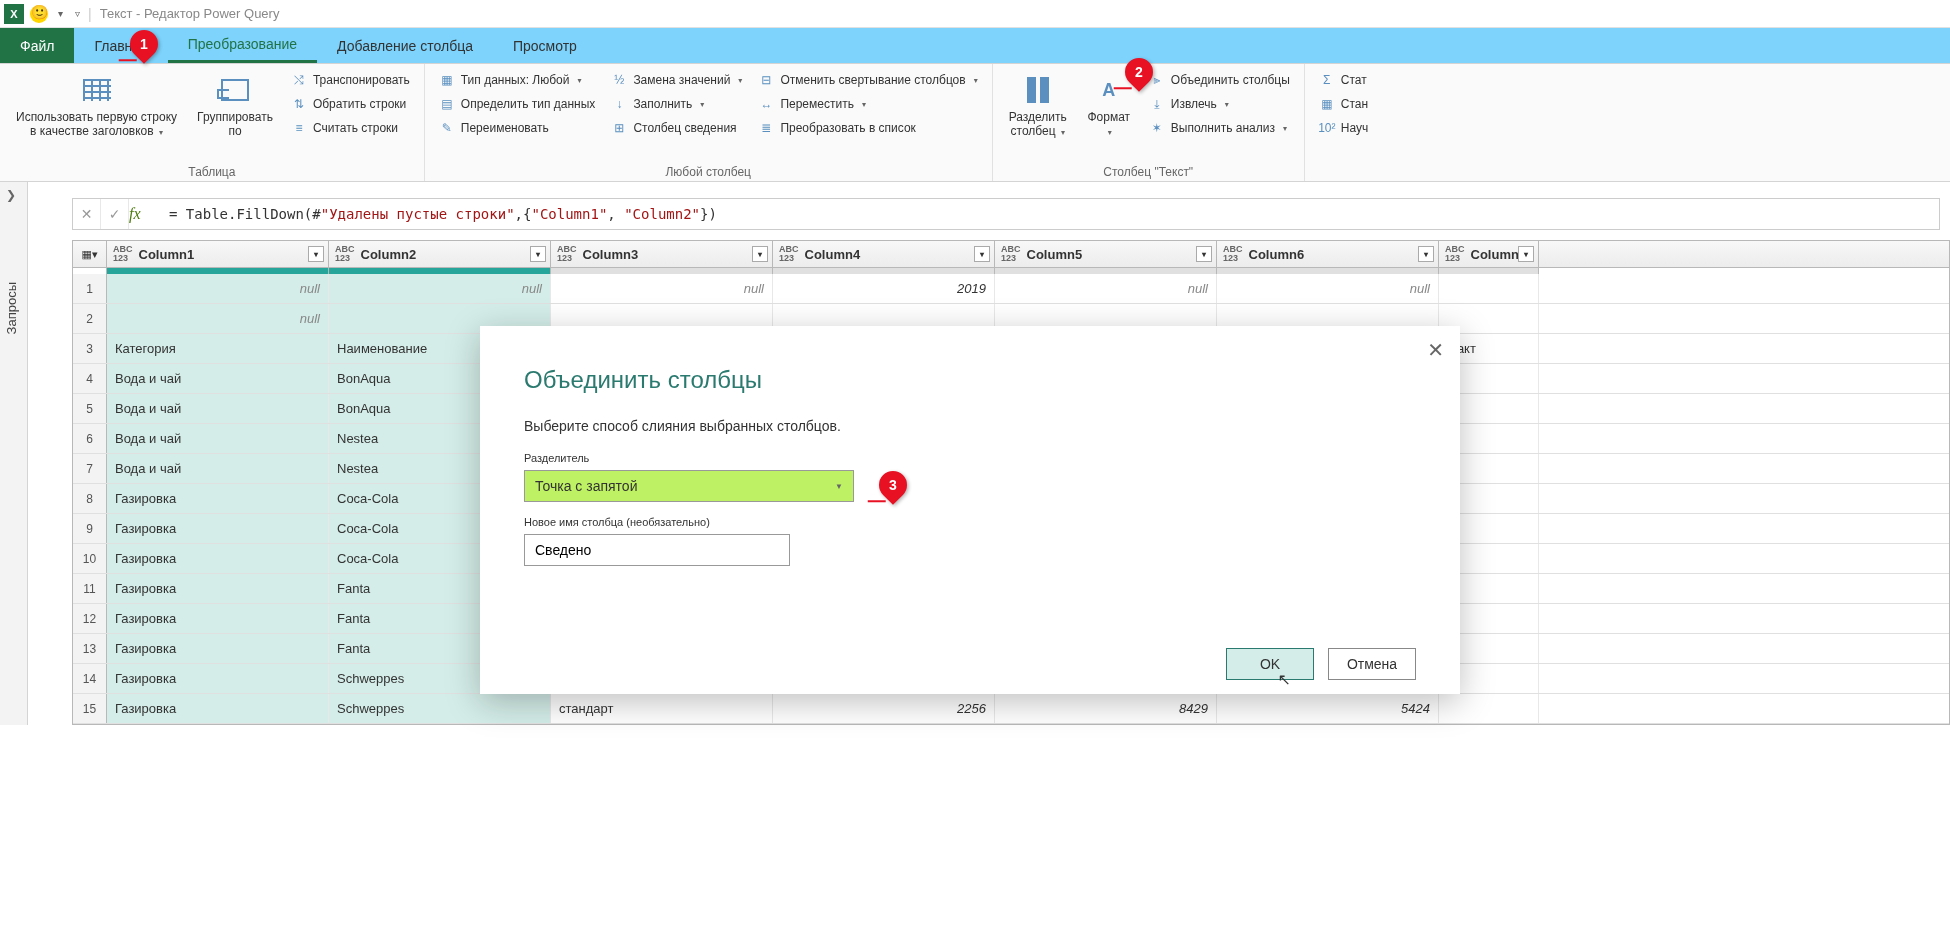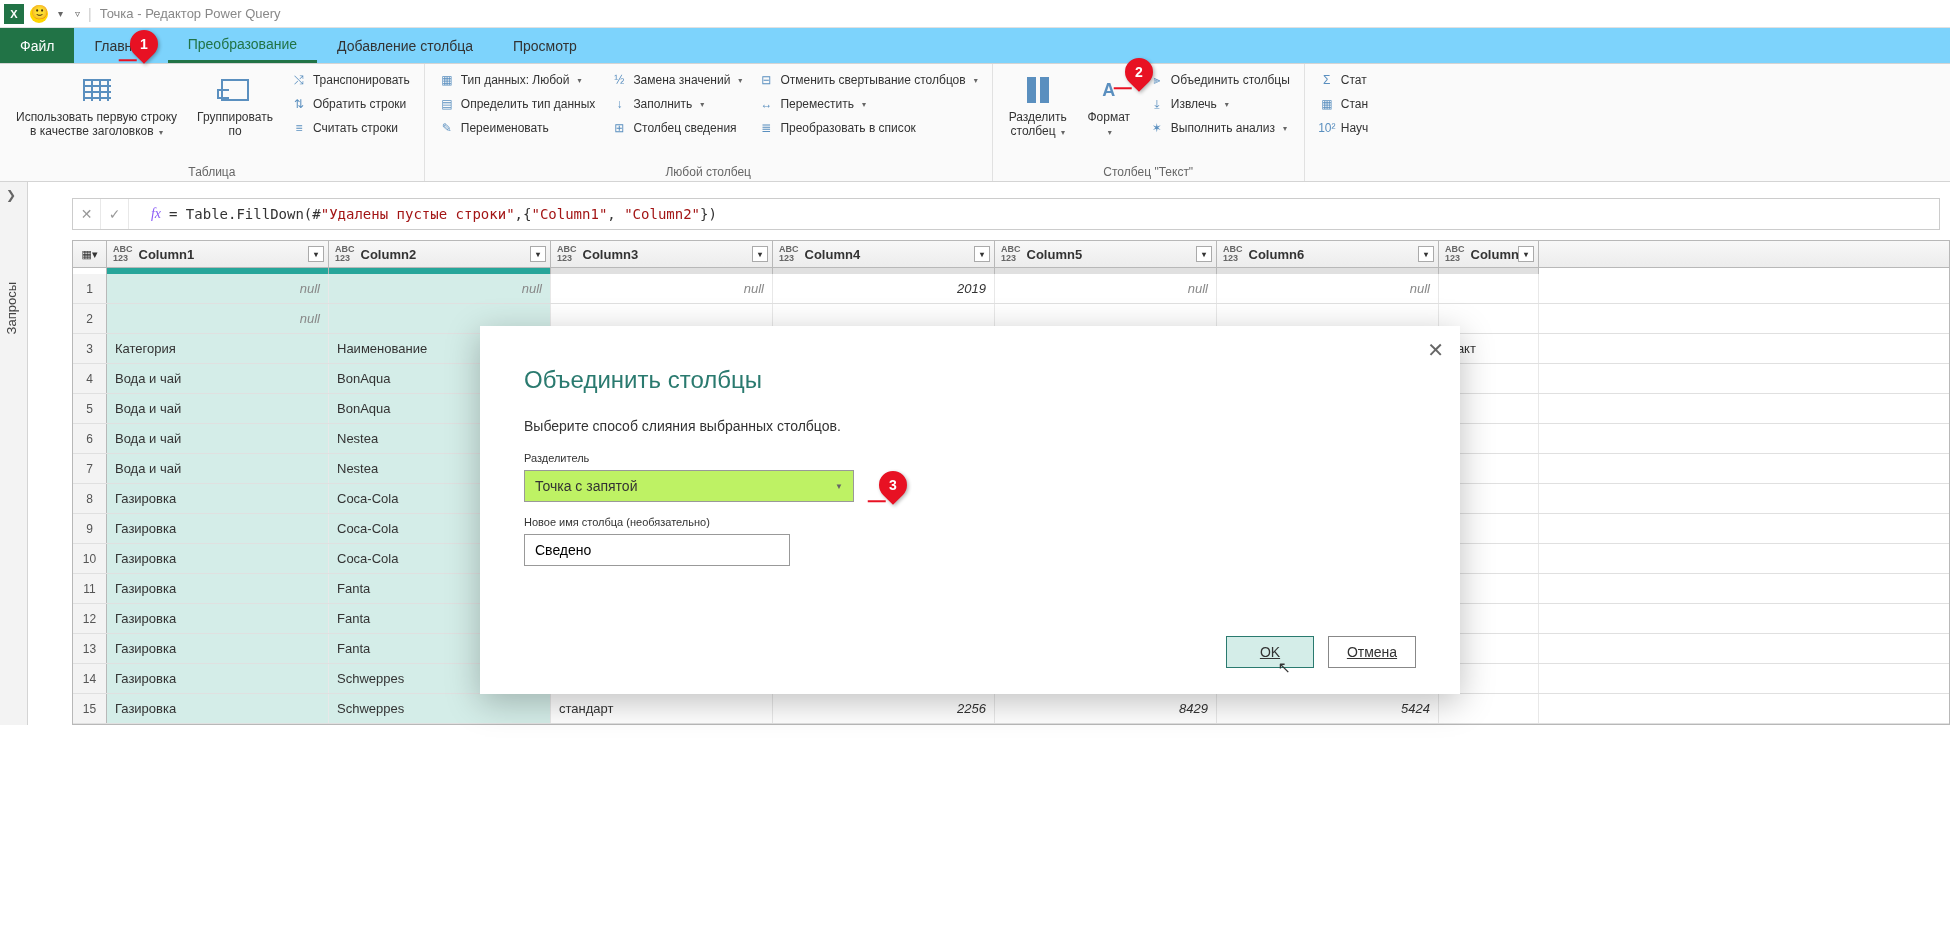--- a/index.html
+++ b/index.html
@@ -41,21 +41,21 @@
 
 .main-area { display: flex; height: calc(100% - 182px); }
 .side-panel { width: 28px; background: #f3f3f3; border-right: 1px solid #d4d4d4; position: relative; }
 .side-panel .expand { position: absolute; top: 6px; left: 6px; color: #666; font-size: 12px; cursor: pointer; }
 .side-panel .label { writing-mode: vertical-rl; transform: rotate(180deg); position: absolute; top: 100px; left: 4px; font-size: 13px; color: #444; }
 .content { flex: 1; padding: 16px 0 0 44px; position: relative; }
 
 
 .formula-bar { display: flex; align-items: center; border: 1px solid #ccc; height: 32px; margin-bottom: 10px; margin-right: 10px; background: #fff; }
 .formula-bar .fb-btn { width: 28px; height: 100%; display: flex; align-items: center; justify-content: center; color: #999; border-right: 1px solid #e8e8e8; cursor: pointer; }
-.formula-bar .fx { font-style: italic; font-family: serif; font-size: 14px; color: #8b5cf6; width: 32px; text-align: right; }
+.formula-bar .fx { font-style: italic; font-family: serif; font-size: 16px; color: #4d7c0f; width: 32px; text-align: left; }
 .formula-bar .formula { font-family: Consolas, monospace; font-size: 14px; padding: 0 8px; flex: 1; }
 .formula .kw { color: #333; }
 .formula .str { color: #a31515; }
 
 
 .data-table { border: 1px solid #b8b8b8; overflow: hidden; background: #fff; }
 .dt-header { display: flex; background: linear-gradient(#f8f8f8, #ececec); border-bottom: 1px solid #b8b8b8; }
 .row-hdr-corner { width: 34px; border-right: 1px solid #b8b8b8; display: flex; align-items: center; justify-content: center; font-size: 11px; }
 .col-hdr { border-right: 1px solid #b8b8b8; display: flex; align-items: center; padding: 4px 6px; font-weight: bold; font-size: 13px; position: relative; }
 .col-hdr .type-icon { font-size: 9px; color: #666; margin-right: 6px; line-height: 1; }
@@ -74,42 +74,42 @@
 .w1 { width: 222px; } .w2 { width: 222px; } .w3 { width: 222px; } .w4 { width: 222px; } .w5 { width: 222px; } .w6 { width: 222px; } .w7 { width: 100px; }
 
 
 .dialog { position: absolute; left: 480px; top: 326px; width: 980px; height: 368px; background: #fff; box-shadow: 0 8px 32px rgba(0,0,0,0.25); padding: 40px 44px; z-index: 10; }
 .dialog .close { position: absolute; right: 16px; top: 12px; font-size: 20px; color: #666; cursor: pointer; }
 .dialog h2 { font-size: 24px; font-weight: normal; color: #2a7a6f; margin-bottom: 14px; }
 .dialog .sub { font-size: 14px; color: #333; margin-bottom: 18px; margin-top: 24px; }
 .dialog .field-label { font-size: 11px; color: #333; margin-bottom: 6px; }
 .dialog .select { width: 330px; height: 32px; border: 1px solid #999; background: #bef264; padding: 0 10px; display: flex; align-items: center; justify-content: space-between; cursor: pointer; margin-bottom: 14px; position: relative; }
 .dialog .text-input { width: 266px; height: 32px; border: 1px solid #999; padding: 0 10px; font-size: 14px; }
-.dialog .buttons { position: absolute; right: 44px; bottom: 26px; display: flex; gap: 14px; text-decoration: underline; }
+.dialog .buttons { position: absolute; right: 44px; bottom: 14px; display: flex; gap: 14px; }
 .dialog .btn { min-width: 88px; height: 32px; border: 1px solid #888; background: #fff; display: flex; align-items: center; justify-content: center; font-size: 14px; cursor: pointer; }
 .dialog .btn.primary { background: #d4ede8; border-color: #2a7a6f; }
 .cursor-img { position: absolute; font-size: 16px; }
 
 .ic-grid { width: 28px; height: 22px; background: repeating-linear-gradient(#5a8fbf 0 2px, transparent 2px 6px), repeating-linear-gradient(90deg, #5a8fbf 0 2px, transparent 2px 8px); }
 .ic-group { width: 28px; height: 22px; border: 2px solid #5a8fbf; position: relative; }
 .ic-group::before { content:""; position:absolute; left:-6px; top:8px; width:10px; height:6px; border:2px solid #5a8fbf; border-right:none;}
 .ic-split { width: 22px; height: 26px; background: linear-gradient(90deg, #5a8fbf 40%, transparent 40% 60%, #5a8fbf 60%); }
 .ic-format { width: 22px; height: 26px; display:flex; align-items:center; justify-content:center; font-size:18px; color:#5a8fbf; font-weight:bold; }
 </style>
 </head>
 <body>
 
 <div class="titlebar">
   <div class="excel-icon">X</div>
   <div class="smiley"></div>
   <span class="qat-arrow">▾</span>
   <span class="qat-arrow">▿</span>
   <span class="sep">|</span>
   <span class="title-text">
-    <span>Точка</span> - <span>Редактор Power Query</span>
+    <span>Текст</span> - <span>Редактор Power Query</span>
   </span>
 </div>
 
 <div class="ribbon-tabs">
   <div class="ribbon-tab file">Файл</div>
   <div class="ribbon-tab" style="position:relative;">
     <span>Главная</span>
     <div class="callout" style="left:56px; top:2px;">
         <span>1</span>
       </div>

